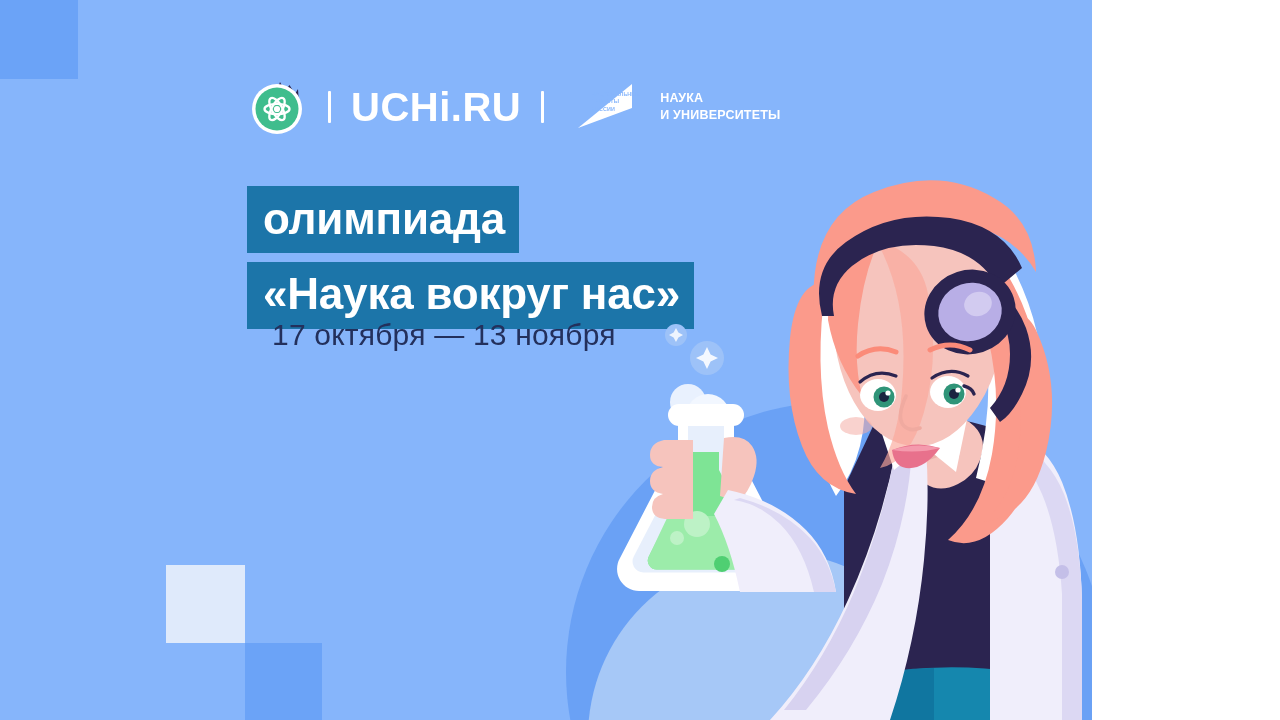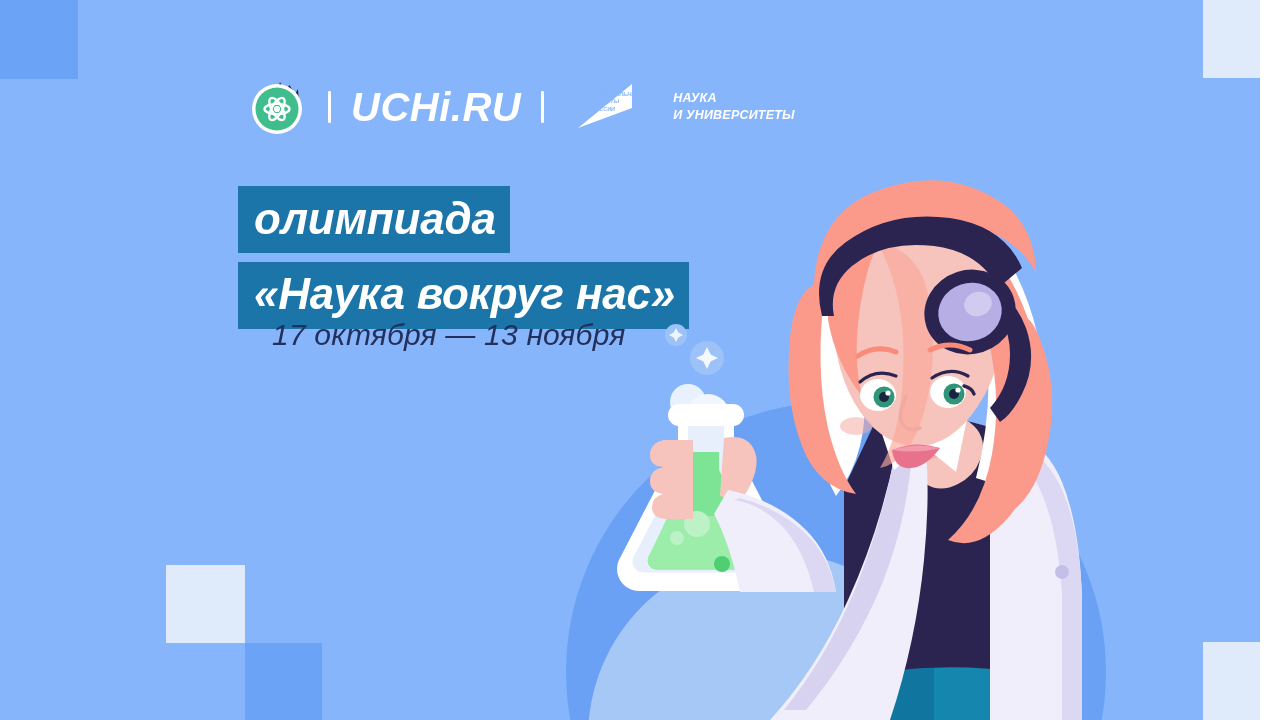--- a/index.html
+++ b/index.html
@@ -2,26 +2,25 @@
 <html><head>
 <meta charset="utf-8">
 <style>
   html, body {
     margin: 0;
     padding: 0;
     background: #ffffff;
   }
   #banner {
     position: relative;
-    width: 1260px;
+    width: 1092px;
     height: 720px;
     overflow: hidden;
     background: #86b5fb;
     font-family: "Liberation Sans", sans-serif;
-    font-style: italic;
   }
 
   
   .deco {
     position: absolute;
   }
   .deco-tl    { left: 0;     top: 0;    width: 78px;  height: 79px;  background: #6ba3f7; }
   .deco-tr    { left: 1203px;top: 0;    width: 77px;  height: 78px;  background: #dfeafb; }
   .deco-bl-lt { left: 166px; top: 565px;width: 79px;  height: 78px;  background: #dfeafb; }
   .deco-bl-dk { left: 245px; top: 643px;width: 77px;  height: 77px;  background: #6ba3f7; }
@@ -100,33 +99,33 @@
     top: 9px;
     color: #86b5fb;
     font-size: 5.4px;
     font-weight: bold;
     line-height: 1.38;
     letter-spacing: 0.1px;
     white-space: nowrap;
     text-align: left;
   }
   .np-words {
-    margin-left: 27px;
+    margin-left: 14px;
     color: #ffffff;
     font-size: 12.5px;
     font-weight: bold;
     line-height: 1.38;
     letter-spacing: 0.2px;
     white-space: nowrap;
   }
 
   
   .headline {
     position: absolute;
-    left: 238px;
+    left: 247px;
     top: 186px;
   }
   .hl-line {
     display: inline-block;
     background: #1c75a9;
     color: #ffffff;
     font-size: 44px;
     font-weight: bold;
     line-height: 1;
     padding: 11px 14px 12px 16px;

